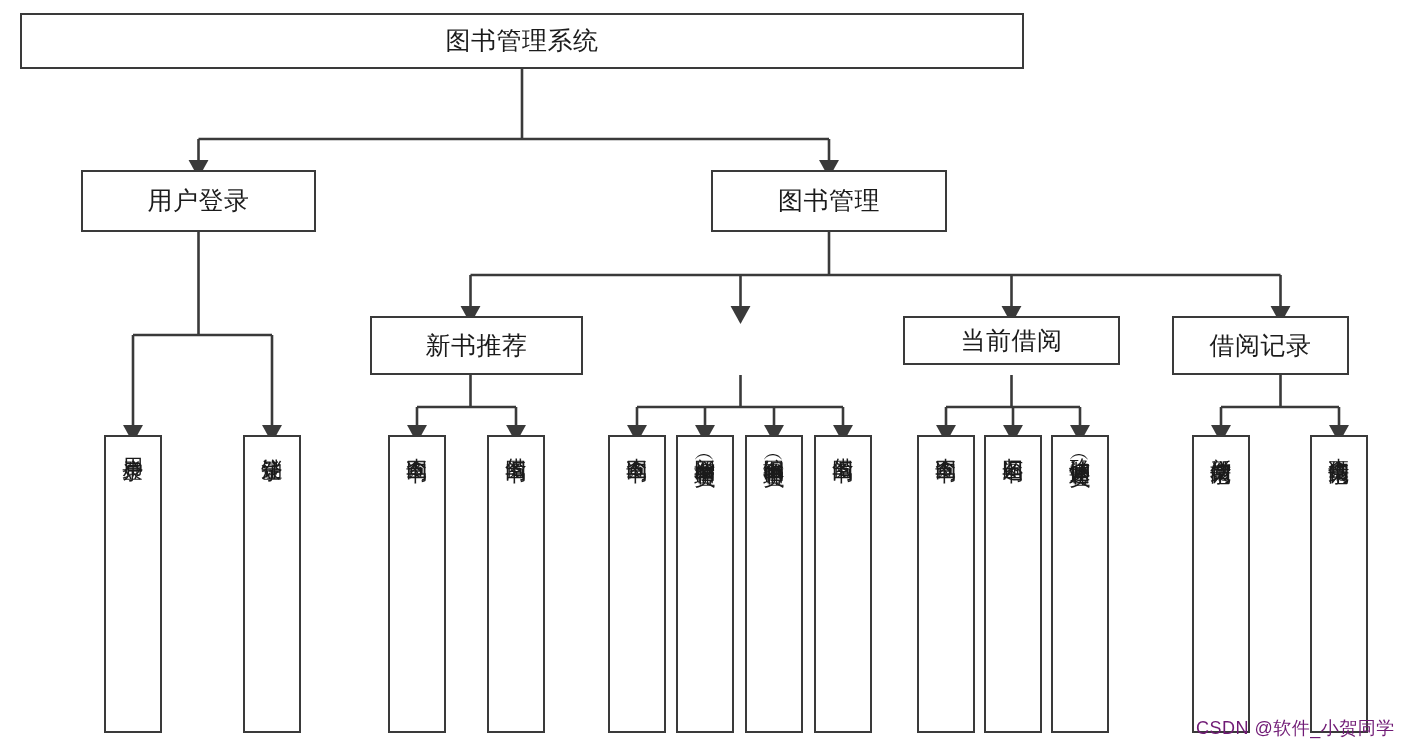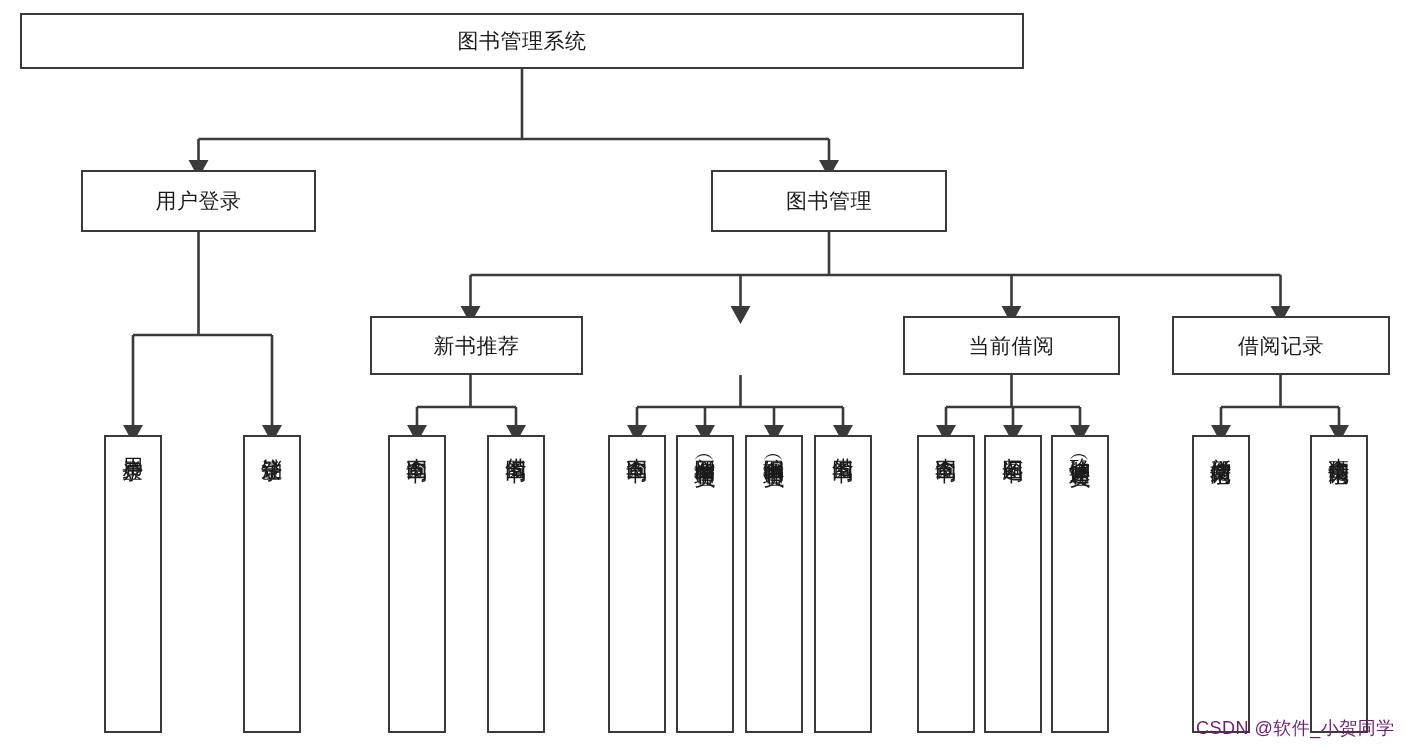--- a/index.html
+++ b/index.html
@@ -28,21 +28,21 @@
     position: absolute;
     box-sizing: border-box;
     border: 2.5px solid #3a3a3a;
     background: #ffffff;
     display: flex;
     align-items: center;
     justify-content: center;
     overflow: hidden;
   }
   .node-label-h {
-    font-size: 21px;
+    font-size: 25px;
     color: #1b1b1b;
     letter-spacing: 0.5px;
     line-height: 1.1;
     white-space: nowrap;
   }
   .node-box.vertical {
     align-items: flex-start;
     padding-top: 4px;
   }
   .node-label-v {
@@ -119,24 +119,24 @@
   <div class="node-box" style="left: 81px; top: 170px; width: 235px; height: 62px;">
     <span class="node-label-h">用户登录</span>
   </div>
   <div class="node-box" style="left: 711px; top: 170px; width: 236px; height: 62px; justify-content: center;">
     <span class="node-label-h">图书管理</span>
   </div>
 
   <div class="node-box" style="left: 370px; top: 316px; width: 213px; height: 59px;">
     <span class="node-label-h">新书推荐</span>
   </div>
-  <div class="node-box" style="left: 903px; top: 316px; width: 217px; height: 59px;">
+  <div class="node-box" style="left: 903px; top: 316px; width: 217px; height: 49px;">
     <span class="node-label-h">当前借阅</span>
   </div>
-  <div class="node-box" style="left: 1172px; top: 316px; width: 218px; height: 59px;">
+  <div class="node-box" style="left: 1172px; top: 316px; width: 177px; height: 59px;">
     <span class="node-label-h">借阅记录</span>
   </div>
 
   <div class="node-box vertical" style="left: 104px; top: 435px; width: 58px; height: 298px;">
     <span class="node-label-v">用户登录</span>
   </div>
   <div class="node-box vertical" style="left: 243px; top: 435px; width: 58px; height: 298px;">
     <span class="node-label-v">注销登录</span>
   </div>
 

